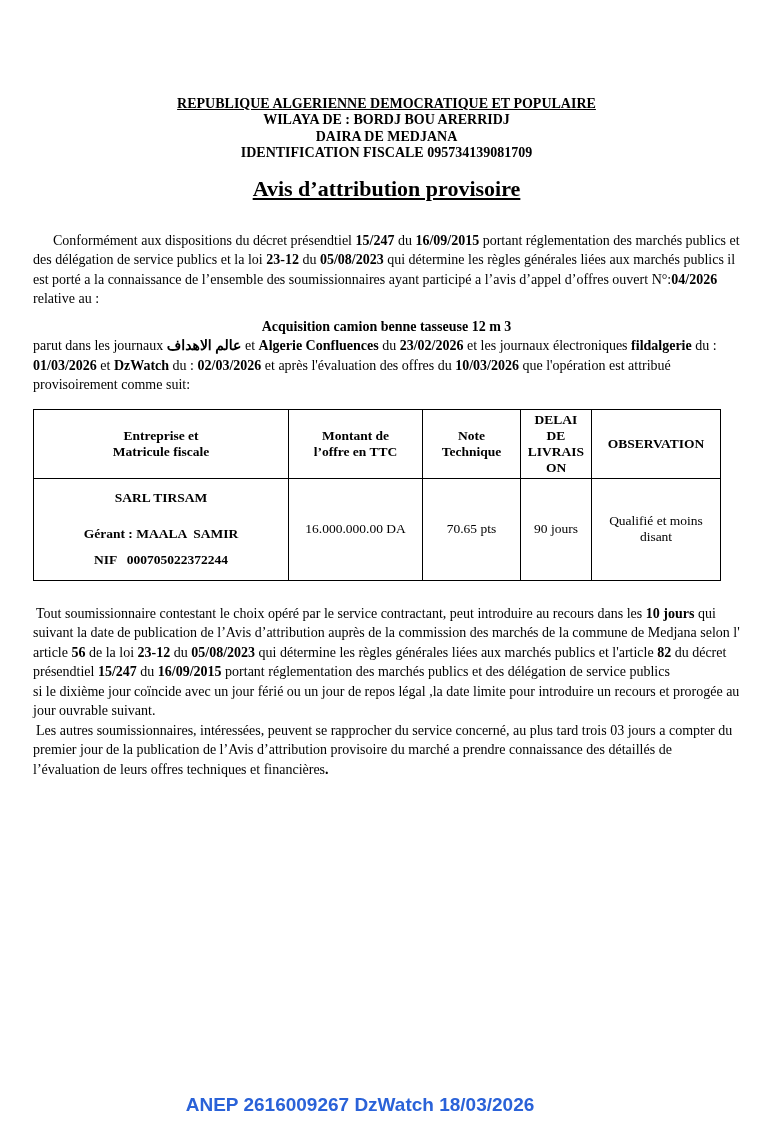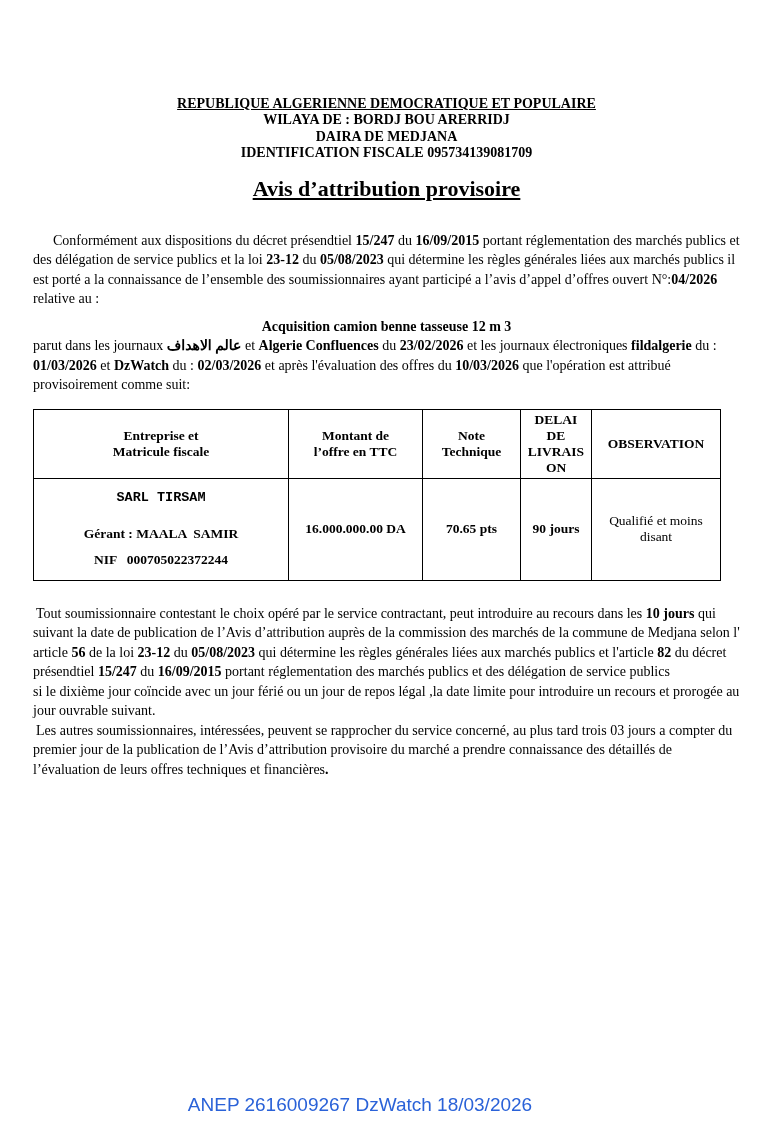--- a/index.html
+++ b/index.html
@@ -25,32 +25,32 @@
   table.award { margin-top:14px; border-collapse:collapse; table-layout:fixed; width:687px; }
   table.award th, table.award td { border:1.5px solid #000; text-align:center; vertical-align:middle; }
   table.award th {
     font-size:13.5px; font-weight:bold; line-height:16px;
     white-space:pre-line; height:63px; padding:2px 2px;
   }
   th.col-delai { line-height:15px; padding:1px 0; }
   table.award td { height:102px; font-size:13.5px; line-height:16px; }
   td.cell-ent { font-weight:bold; }
   td.cell-ent .ent-line { white-space:pre-wrap; }
-  td.cell-ent .ent-line1 { margin-bottom:20px;font-family:Liberation Mono, monospace; }
+  td.cell-ent .ent-line1 { margin-bottom:20px; }
   td.cell-ent .ent-line2 { margin-bottom:10px; }
-  td.cell-bold { font-weight:bold; }
+  td.cell-bold { font-weight:normal; }
   td.cell-obs { font-weight:normal; padding:8px 10px; }
 
   .sig { margin-top:18px; margin-left:453px; font-size:14px; font-weight:bold; line-height:19.5px; white-space:nowrap; }
   .sig .dots { font-weight:normal; font-size:11px; letter-spacing:1.1px; vertical-align:1px; }
   .sig .pres { text-decoration:underline; }
 
   .anep-footer {
     position:absolute; left:0; top:1094px; width:720px; text-align:center;
-    font-family:"Liberation Sans", sans-serif; font-weight:normal; font-size:19px;
+    font-family:"Liberation Sans", sans-serif; font-weight:bold; font-size:19px;
   }
 </style>
 </head>
 <body>
 
 <div class="doc">
 
   <div class="hdr">
     <div class="underlined">REPUBLIQUE ALGERIENNE DEMOCRATIQUE ET POPULAIRE</div>
     <div>WILAYA DE : BORDJ BOU ARERRIDJ</div>

